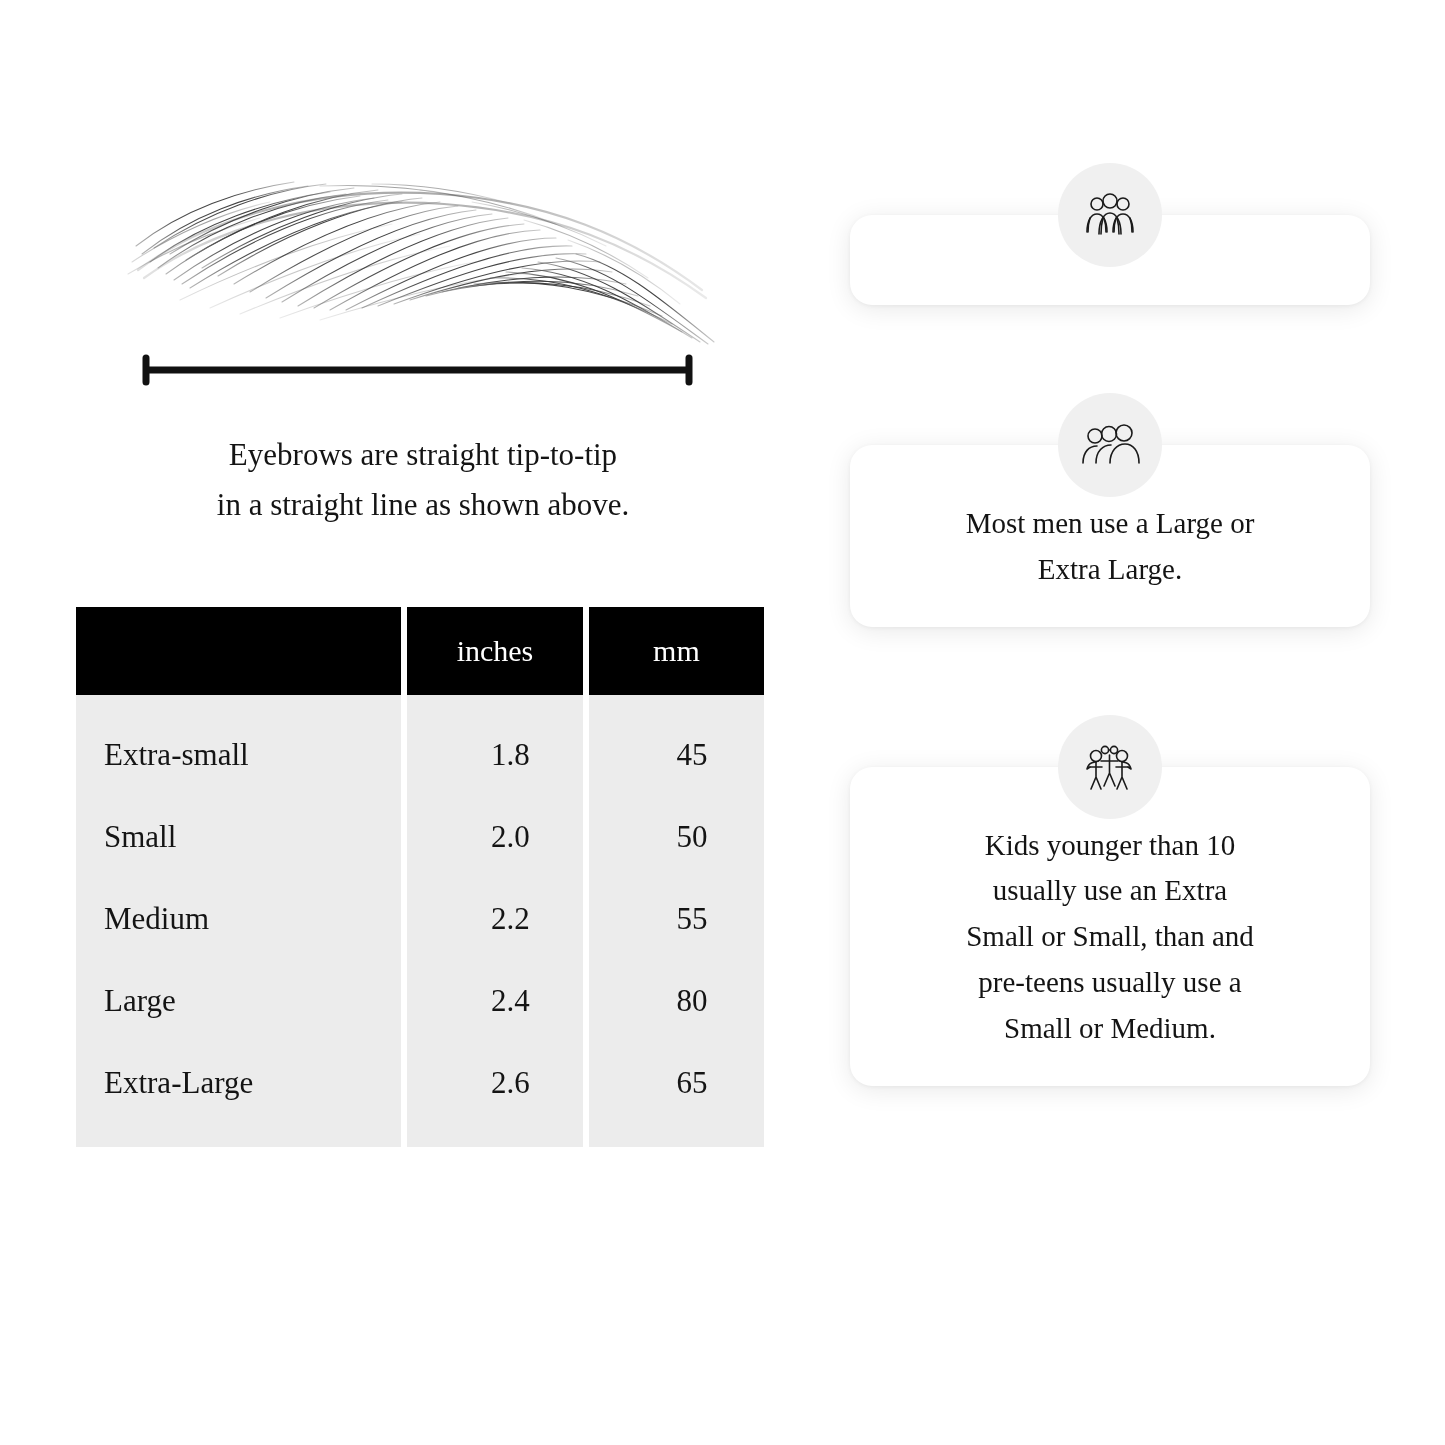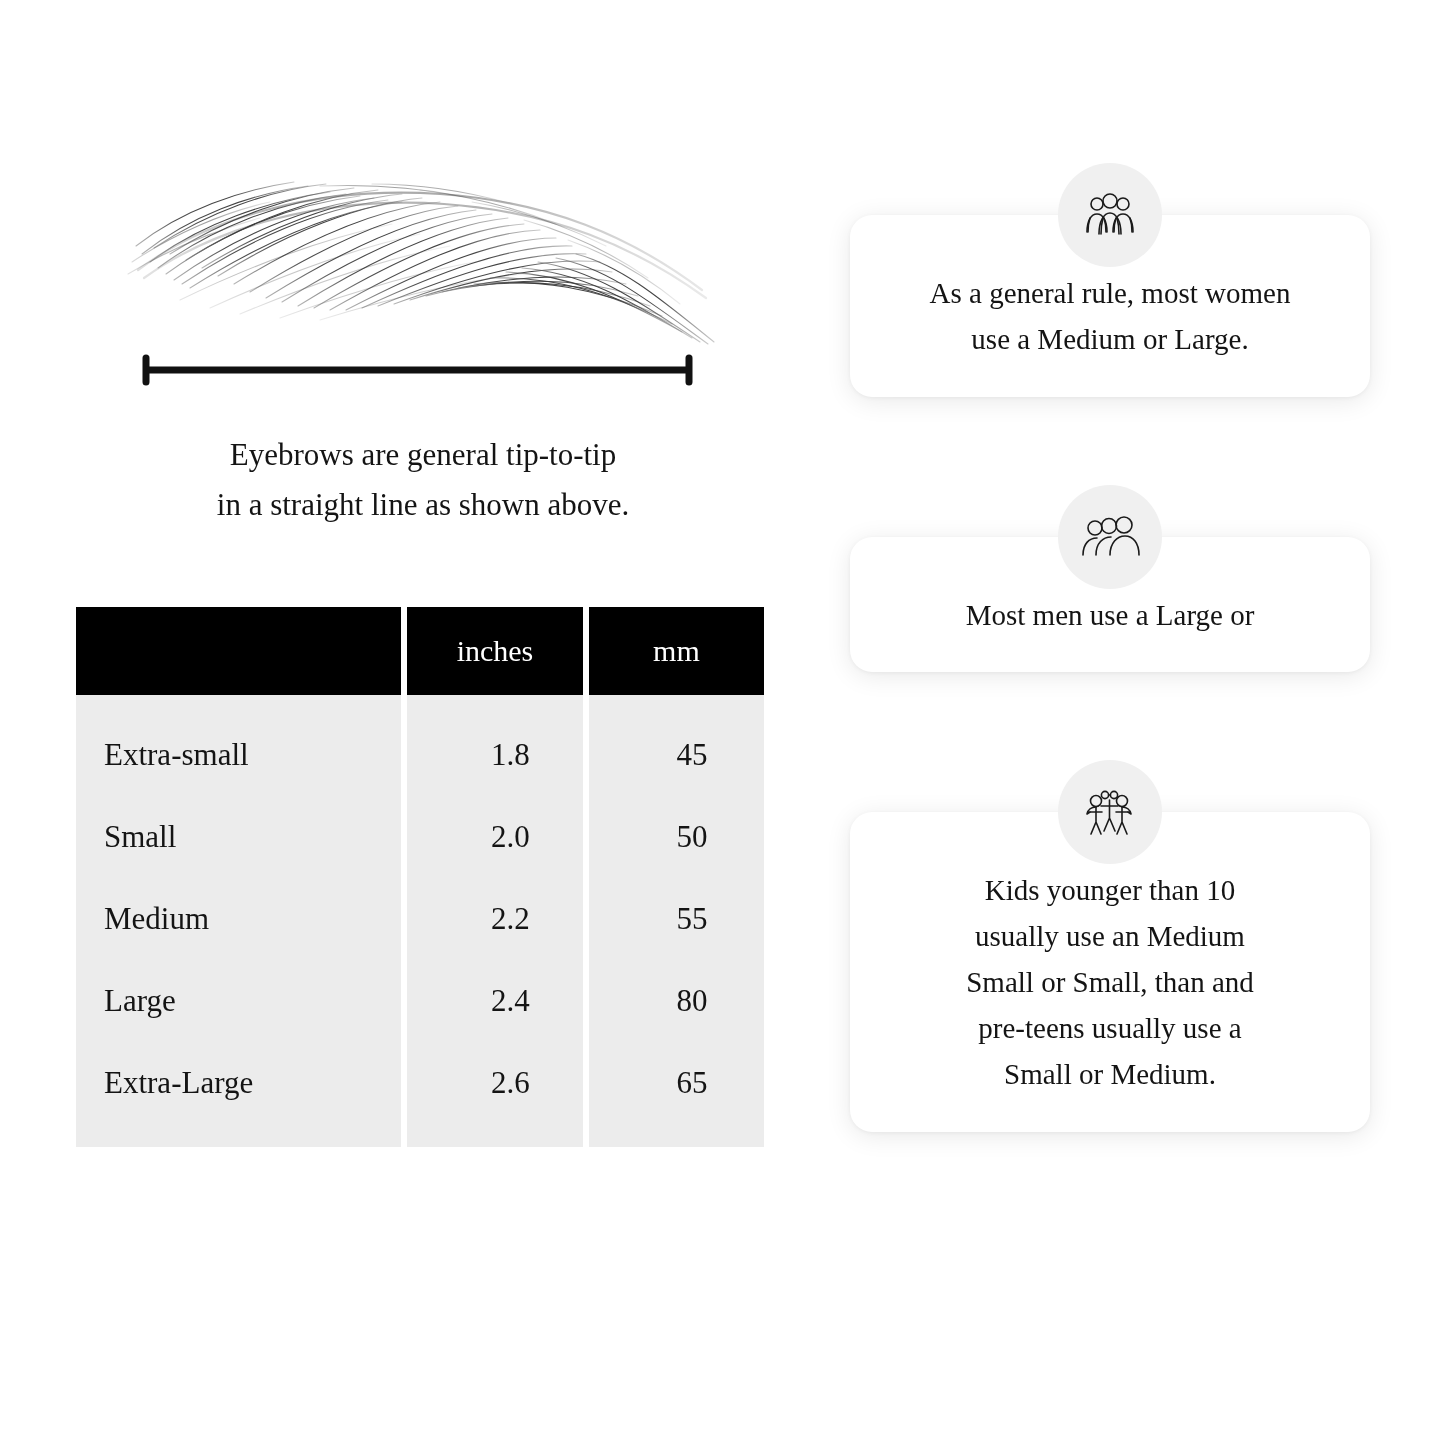--- a/index.html
+++ b/index.html
@@ -211,21 +211,21 @@
 
     <div class="measure-line">
       <svg width="555" height="40" viewBox="0 0 555 40" aria-hidden="true">
         <line x1="6" y1="8" x2="6" y2="32" stroke="#111" stroke-width="7" stroke-linecap="round"></line>
         <line x1="549" y1="8" x2="549" y2="32" stroke="#111" stroke-width="7" stroke-linecap="round"></line>
         <line x1="6" y1="20" x2="549" y2="20" stroke="#111" stroke-width="7"></line>
       </svg>
     </div>
 
     <div class="caption">
-      <div>Eyebrows are general tip-to-tip</div>
+      <div>Eyebrows are straight tip-to-tip</div>
       <div>in a straight line as shown above.</div>
     </div>
 
     <table class="size-table">
       <colgroup>
         <col class="c-label">
           <col class="c-in">
           <col class="c-mm">
       </colgroup>
       <thead>
@@ -277,42 +277,39 @@
 
           <circle cx="43" cy="16" r="6"></circle>
           <path d="M33 44 C33 33 37 26 43 26 C49 26 53 33 53 44"></path>
           <path d="M36 30 C34 36 34 40 34 44 M50 30 C52 36 52 40 52 44"></path>
 
           <circle cx="30" cy="13" r="7"></circle>
           <path d="M19 46 C19 33 24 25 30 25 C36 25 41 33 41 46"></path>
           <path d="M23 30 C21 37 21 42 21 46 M37 30 C39 37 39 42 39 46"></path>
         </svg>
       </div>
-      <div class="note-text">
-        <div>As a general rule, most women</div>
-        <div>use a Medium or Large.</div>
-      </div>
     </div>
 
     <div class="note-card card-2">
       <div class="icon-bubble">
         <svg width="62" height="48" viewBox="0 0 62 48" fill="none" stroke="#1a1a1a" stroke-width="1.6" stroke-linecap="round" stroke-linejoin="round" aria-hidden="true">
 
           <path d="M4 42 C4 31 10 25 18 25"></path>
           <circle cx="16" cy="15" r="7"></circle>
 
           <path d="M17 42 C17 30 24 24 32 24"></path>
           <circle cx="30" cy="13" r="7.5"></circle>
 
           <path d="M31 42 C31 30 38 23 46 23 C54 23 60 30 60 42"></path>
           <circle cx="45" cy="12" r="8"></circle>
         </svg>
       </div>
       <div class="note-text">
         <div>Most men use a Large or</div>
+        <div>Extra Large.</div>
       </div>
     </div>
 
     <div class="note-card card-3">
       <div class="icon-bubble">
         <svg width="56" height="56" viewBox="0 0 56 56" fill="none" stroke="#1a1a1a" stroke-width="1.6" stroke-linecap="round" stroke-linejoin="round" aria-hidden="true">
 
           <circle cx="14" cy="17" r="5.5"></circle>
           <path d="M14 23 L14 38 M8 28 L20 28 M14 38 L9 50 M14 38 L19 50"></path>
           <path d="M14 23 C9 23 6 26 5 30 L8 28"></path>
@@ -322,21 +319,21 @@
           <path d="M40 23 C45 23 48 26 49 30 L46 28"></path>
 
           <circle cx="23" cy="11" r="3.6"></circle>
           <circle cx="32" cy="11" r="3.6"></circle>
           <path d="M26.6 11 L28.4 11"></path>
           <path d="M27.5 16 L27.5 34 M19 22 L36 22 M27.5 34 L22 47 M27.5 34 L33 47"></path>
         </svg>
       </div>
       <div class="note-text">
         <div>Kids younger than 10</div>
-        <div>usually use an Medium</div>
+        <div>usually use an Extra</div>
         <div>Small or Small, than and</div>
         <div>pre-teens usually use a</div>
         <div>Small or Medium.</div>
       </div>
     </div>
 
   </div>
 </div>
 
 </body></html>

